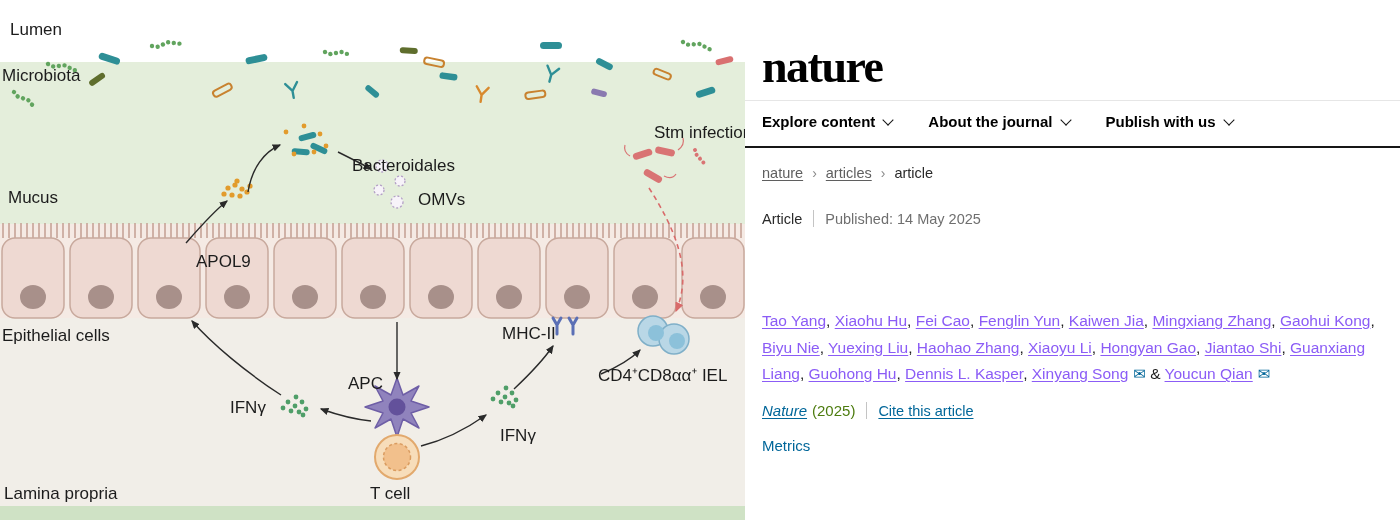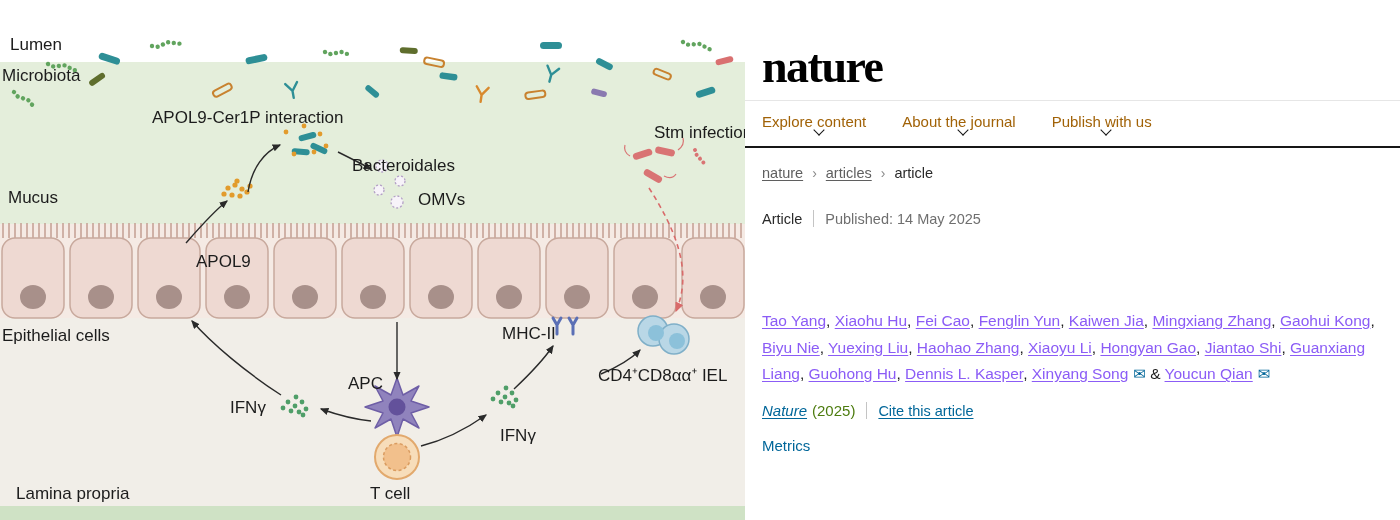--- a/index.html
+++ b/index.html
@@ -13,21 +13,21 @@
   .figure-panel { position:absolute; left:0; top:0; width:745px; height:520px; }
   .figure-svg { position:absolute; left:0; top:0; }
   .fig-label { position:absolute; font-size:17px; color:#1c1c1c; white-space:nowrap; }
 
   
   .right-panel { position:absolute; left:745px; top:0; width:655px; height:520px; background:#fff; }
   .logo { position:absolute; left:17px; top:44px; font-family:"Liberation Serif", serif;
           font-weight:700; font-size:46px; letter-spacing:-1.5px; color:#000; line-height:1; }
   .divider-light { position:absolute; left:0; top:100px; width:655px; height:1px; background:#e6e6e6; }
   .nav { position:absolute; left:17px; top:113px; display:flex; gap:36px; }
-  .nav-item { font-weight:400; font-size:15px; color:#a16207; display:flex; align-items:center; cursor:pointer;flex-direction:column; }
+  .nav-item { font-weight:700; font-size:15px; color:#000000; display:flex; align-items:center; cursor:pointer; }
   .chev { width:7px; height:7px; border-right:1.7px solid #141414; border-bottom:1.7px solid #141414;
           transform:rotate(45deg); margin-left:9px; margin-top:-4px; }
   .divider-dark { position:absolute; left:0; top:146px; width:655px; height:2px; background:#171717; }
 
   .breadcrumb { position:absolute; left:17px; top:165px; font-size:14.5px; display:flex; align-items:center; gap:9px; }
   .crumb-link { color:#5f5f5f; text-decoration:underline; text-underline-offset:2px; cursor:pointer; }
   .crumb-current { color:#2a2a2a; }
   .crumb-sep { color:#8a8a8a; font-size:14px; }
 
   .meta-row { position:absolute; left:17px; top:210px; font-size:14.5px; color:#2a2a2a; display:flex; align-items:center; }
@@ -323,36 +323,35 @@
       <path d="M397,322 L397,379" marker-end="url(#ah)"></path>
       <path d="M371,421 C351,419 335,414 321,409" marker-end="url(#ah)"></path>
       <path d="M281,395 C247,373 212,344 192,321" marker-end="url(#ah)"></path>
       <path d="M421,446 C449,439 469,427 486,415" marker-end="url(#ah)"></path>
       <path d="M514,389 C531,373 544,359 553,346" marker-end="url(#ah)"></path>
       <path d="M601,374 C620,366 631,359 640,350" marker-end="url(#ah)"></path>
     </g>
     <path d="M649,188 C676,230 693,272 676,311" stroke="#d96a6a" stroke-width="1.6" stroke-dasharray="5,4" fill="none" marker-end="url(#ahr)"></path>
   </svg>
 
-  <div class="fig-label" style="left:10px;  top:35px;">Lumen</div>
+  <div class="fig-label" style="left:10px;  top:20px;">Lumen</div>
   <div class="fig-label" style="left:2px;   top:66px;">Microbiota</div>
-  <div class="fig-label" style="left:152px; top:108px;">APOL9-Cer1P interaction</div>
   <div class="fig-label" style="left:352px; top:132px;margin-top:24px;">Bacteroidales</div>
   <div class="fig-label" style="left:418px; top:190px;">OMVs</div>
   <div class="fig-label" style="left:610px; top:123px;margin-left:44px;">Stm infection</div>
   <div class="fig-label" style="left:8px;   top:188px;">Mucus</div>
   <div class="fig-label" style="left:196px; top:252px;">APOL9</div>
   <div class="fig-label" style="left:2px;   top:326px;">Epithelial cells</div>
   <div class="fig-label" style="left:502px; top:324px;">MHC-II</div>
   <div class="fig-label" style="left:598px; top:363px;">CD4⁺CD8αα⁺ IEL</div>
   <div class="fig-label" style="left:230px; top:398px;">IFNγ</div>
   <div class="fig-label" style="left:348px; top:374px;">APC</div>
   <div class="fig-label" style="left:500px; top:426px;">IFNγ</div>
   <div class="fig-label" style="left:370px; top:484px;">T cell</div>
-  <div class="fig-label" style="left:16px;   top:484px;">Lamina propria</div>
+  <div class="fig-label" style="left:4px;   top:484px;">Lamina propria</div>
 </div>
 
 <div class="right-panel">
 
   <div class="logo">nature</div>
   <div class="divider-light"></div>
 
   <div class="nav">
     <div class="nav-item">
       <span>Explore content</span>

